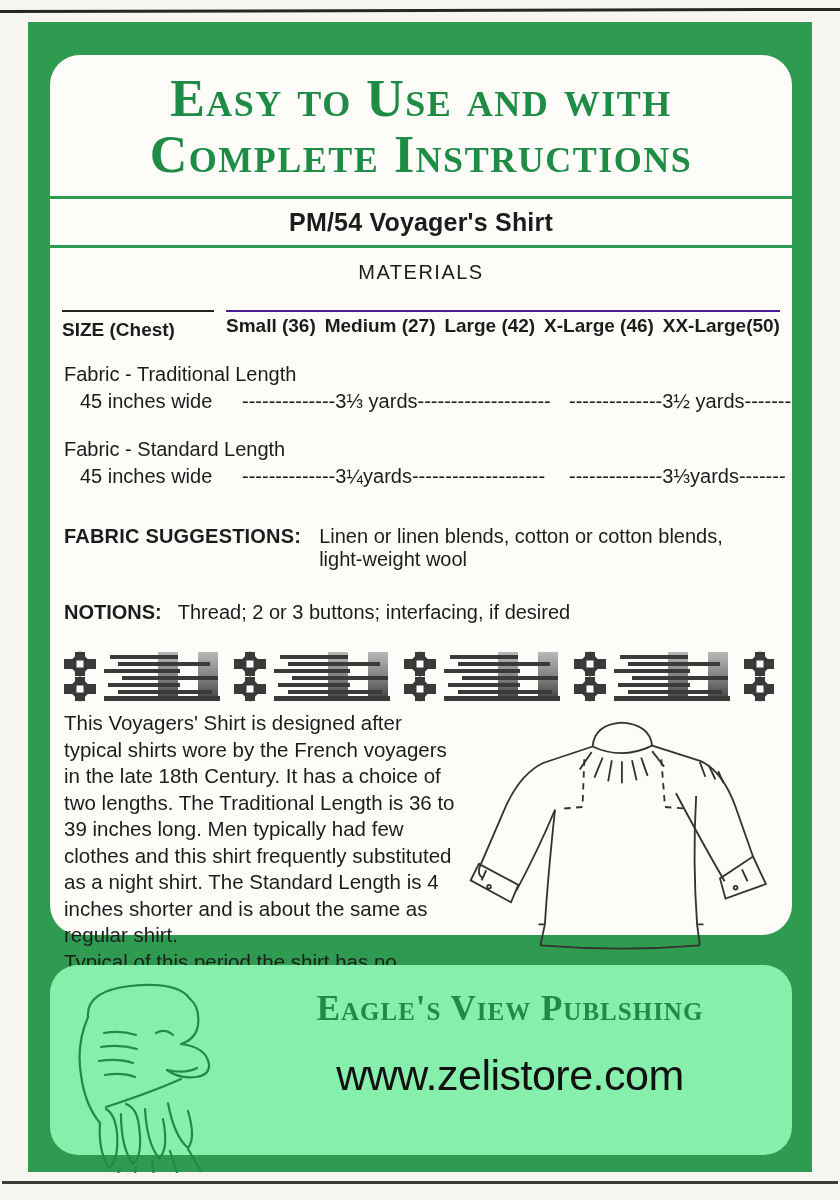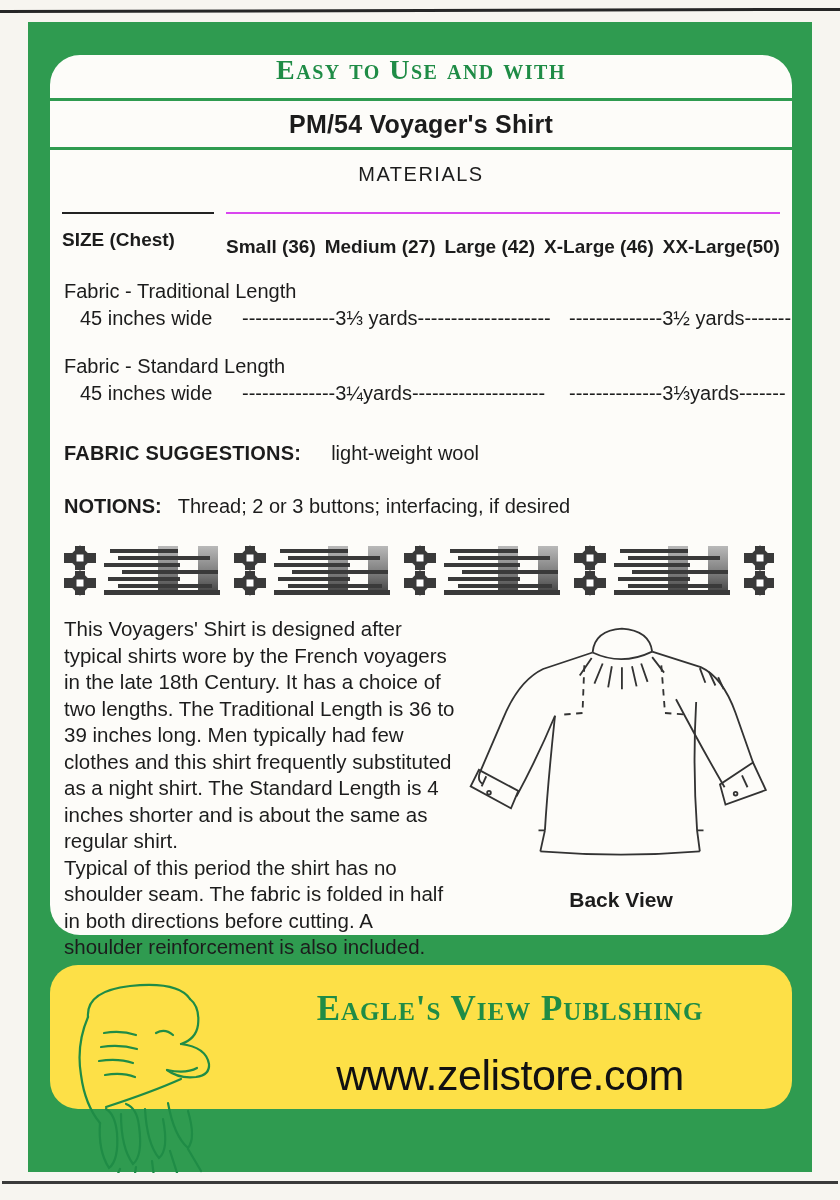--- a/index.html
+++ b/index.html
@@ -20,68 +20,68 @@
   }
   .frame{
     position:absolute;left:28px;top:22px;width:784px;height:1150px;
     background:#2f9b50;
   }
   .main-panel{
     position:absolute;left:50px;top:55px;width:742px;height:880px;
     background:#fdfcf9;border-radius:30px;
   }
   .logo-panel{
-    position:absolute;left:50px;top:965px;width:742px;height:144px;
-    background:#fde047;border-radius:28px;justify-content:center;
+    position:absolute;left:50px;top:965px;width:742px;height:190px;
+    background:#86efac;border-radius:28px;justify-content:center;
   }
   
   .title{
-    text-align:center;
+    margin-top:16px;text-align:center;
     font-family:"Liberation Serif", serif;
     font-variant:small-caps;font-weight:bold;
-    font-size:28px;line-height:1.08;letter-spacing:1.5px;
+    font-size:52px;line-height:1.08;letter-spacing:1.5px;
     color:#1f8c46;
   }
   .rule{height:3px;background:#2f9b50;width:100%;}
   .rule.r1{margin-top:13px;}
   .rule.r2{margin-top:8px;}
   .pattern-title{
     text-align:center;font-weight:bold;font-size:25px;margin-top:9px;
     letter-spacing:0.2px;
   }
   .materials-heading{
     text-align:center;font-size:20px;letter-spacing:1.5px;margin-top:13px;
   }
   
   .size-row{
     display:flex;margin:26px 12px 0 12px;font-weight:bold;font-size:19px;
   }
   .size-label{
-    border-top:2px solid #222;padding-top:15px;width:152px;flex:none;
+    border-top:2px solid #222;padding-top:7px;width:152px;flex:none;
   }
   .size-cols{
     flex:1;display:flex;justify-content:space-between;
-    border-top:2px solid #d946ef;padding-top:22px;margin-left:12px;
+    border-top:2px solid #4c1d95;padding-top:3px;margin-left:12px;
   }
   
   .fabric-block{margin:0 14px;}
   .fabric-label{font-weight:normal;font-size:20px;margin-top:22px;}
   .fabric-vals{position:relative;font-size:20px;margin-top:4px;height:26px;}
   .fabric-width{position:absolute;left:16px;top:0;}
   .yardage1{position:absolute;left:178px;top:0;white-space:pre;}
   .yardage2{position:absolute;left:505px;top:0;white-space:pre;}
   
   .suggestions{display:flex;margin:34px 14px 0 14px;font-size:20px;}
-  .suggestions .lbl{font-weight:bold;flex:none;margin-right:30px;letter-spacing:0.2px;}
+  .suggestions .lbl{font-weight:bold;flex:none;margin-right:18px;letter-spacing:0.2px;}
   .notions{display:flex;margin:30px 14px 0 14px;font-size:20px;}
   .notions .lbl{font-weight:bold;flex:none;margin-right:16px;}
   
   .band-wrap{margin:26px 18px 0 12px;}
   
-  .two-col{display:flex;margin:14px 10px 0 14px;}
+  .two-col{display:flex;margin:2px 10px 0 14px;}
   .desc{width:392px;flex:none;font-size:20.5px;line-height:26.5px;}
   .desc p{margin:0;}
   .illus{flex:1;text-align:center;margin-top:-6px;}
   .caption{font-weight:bold;font-size:21px;margin-top:2px;}
   
   .logo-panel{display:flex;}
   .eagle-wrap{flex:none;width:178px;position:relative;}
   .eagle-wrap svg{position:absolute;left:10px;top:8px;}
   .footer-text{flex:1;text-align:center;padding-top:24px;}
   .publisher{
@@ -100,20 +100,21 @@
 </head>
 <body>
 
 <div class="edge-line-top"></div>
 <div class="frame"></div>
 
 <div class="main-panel">
 
   <div class="title">
     <div>Easy to Use and with</div>
+    <div>Complete Instructions</div>
   </div>
 
   <div class="rule r1"></div>
   <div class="pattern-title">PM/54 Voyager's Shirt</div>
   <div class="rule r2"></div>
 
   <div class="materials-heading">MATERIALS</div>
 
   <div class="size-row">
     <div class="size-label">SIZE (Chest)</div>
@@ -140,20 +141,21 @@
     <div class="fabric-vals">
       <span class="fabric-width">45 inches wide</span>
       <span class="yardage1">--------------3¼yards--------------------</span>
       <span class="yardage2">--------------3⅓yards-------</span>
     </div>
   </div>
 
   <div class="suggestions">
     <span class="lbl">FABRIC SUGGESTIONS:</span>
     <span>
+      <div>Linen or linen blends, cotton or cotton blends,</div>
       <div>light-weight wool</div>
     </span>
   </div>
 
   <div class="notions">
     <span class="lbl">NOTIONS:</span>
     <span>Thread;  2  or 3 buttons;  interfacing, if desired</span>
   </div>
 
   <div class="band-wrap">

